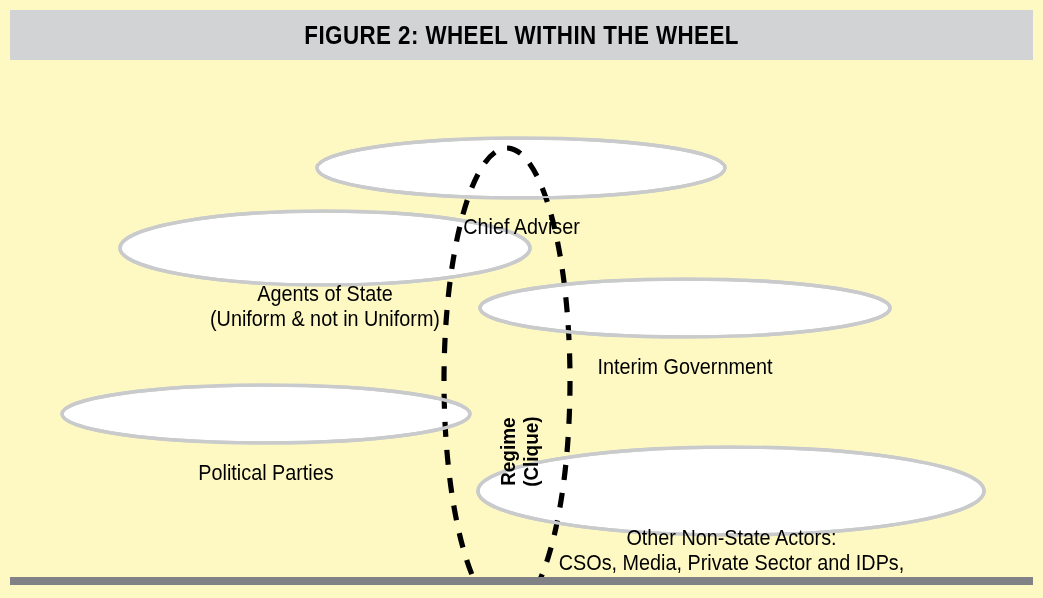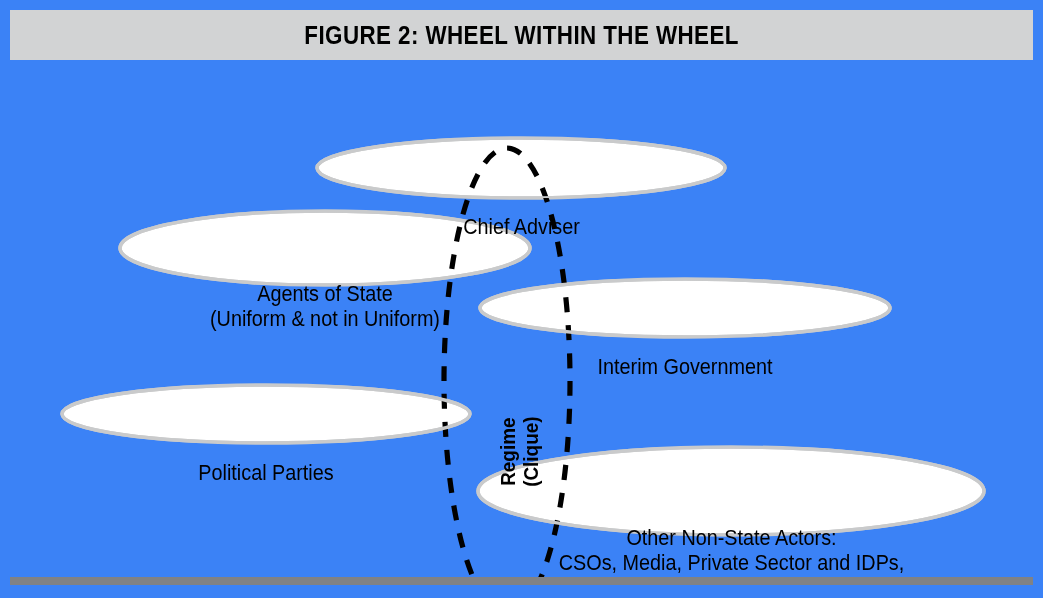--- a/index.html
+++ b/index.html
@@ -8,21 +8,21 @@
     padding: 0;
     background: #ffffff;
   }
   body {
     font-family: "Liberation Sans", "DejaVu Sans", sans-serif;
   }
   #figure-root {
     position: relative;
     width: 1043px;
     height: 598px;
-    background: #3b82f6;
+    background: #fef9c3;
     overflow: hidden;
   }
   
   #figure-header {
     position: absolute;
     left: 10px;
     top: 10px;
     width: 1023px;
     height: 50px;
     background: #d2d3d4;

